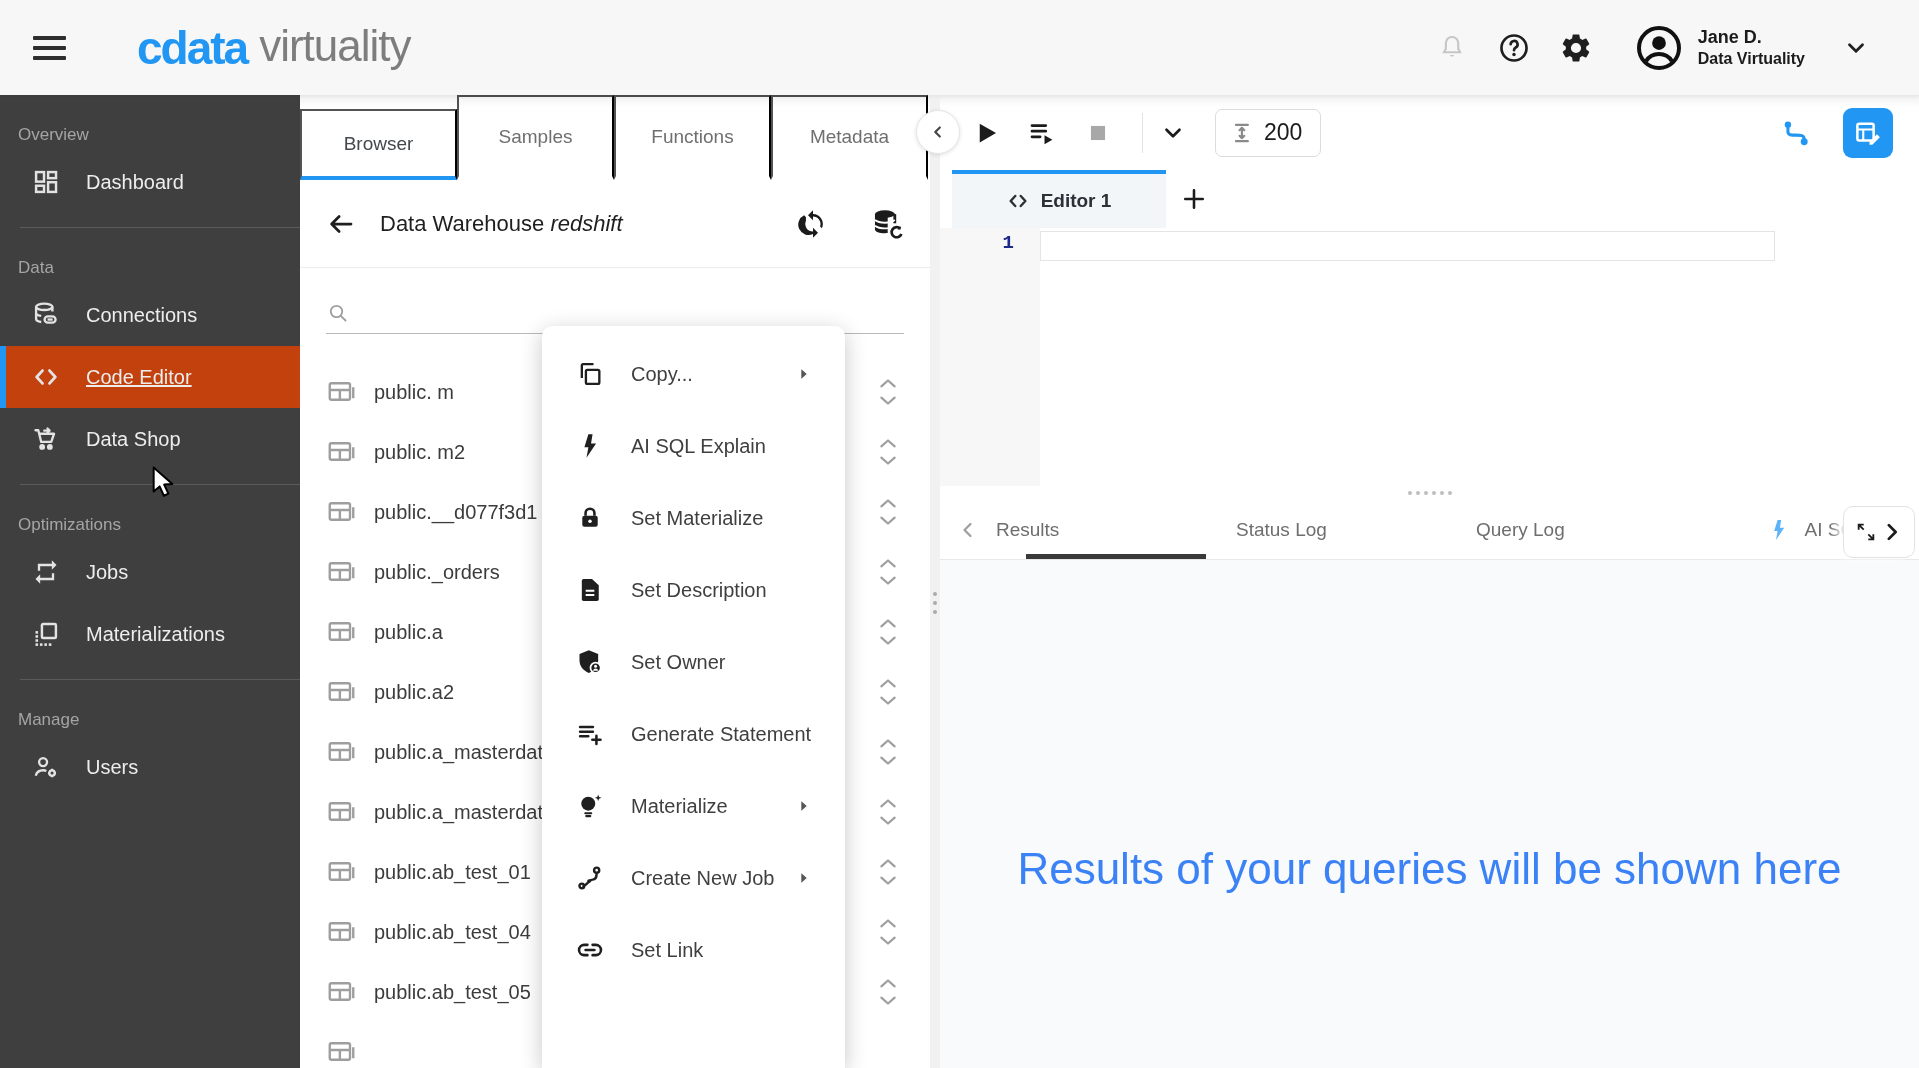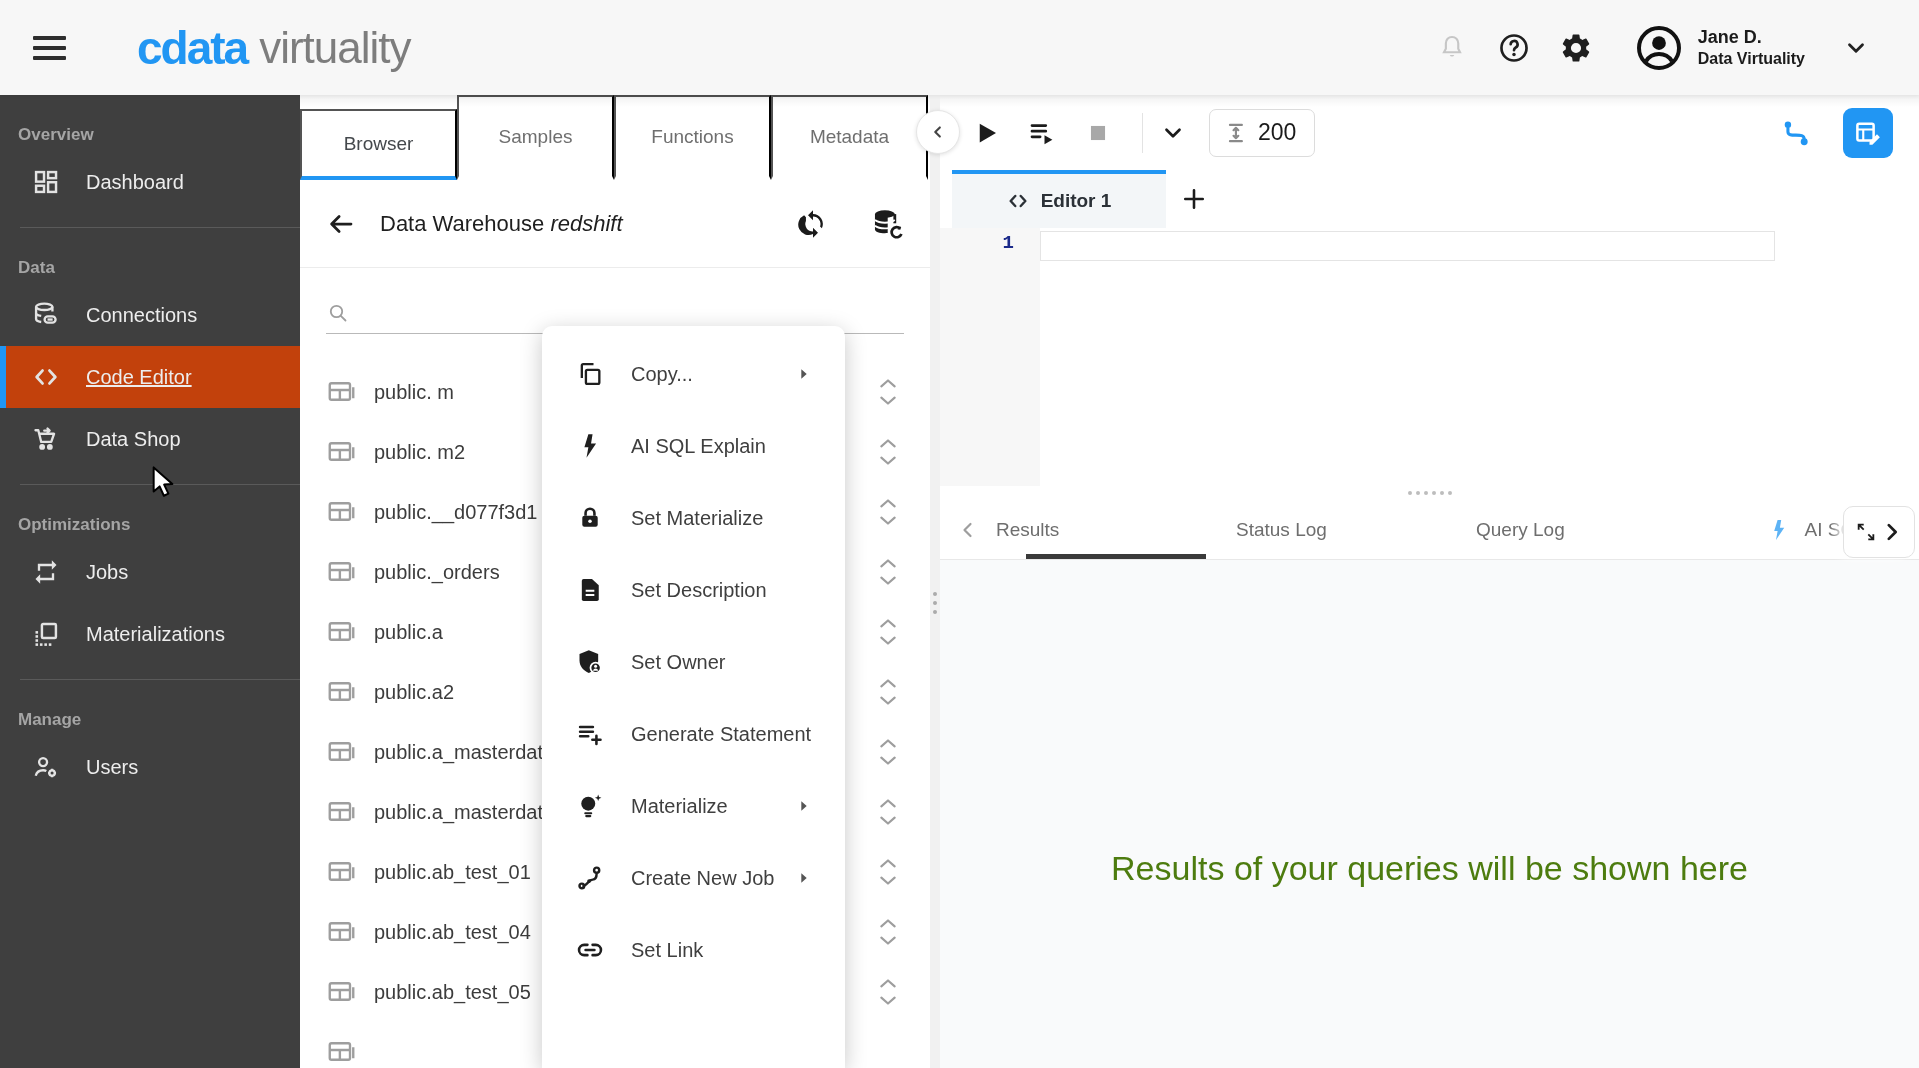--- a/index.html
+++ b/index.html
@@ -7,37 +7,37 @@
     font-family:"Liberation Sans","DejaVu Sans",sans-serif; background:#fff; }
   #app { position:relative; width:1919px; height:1068px; overflow:hidden; }
 
   
   .header { position:absolute; left:0; top:0; width:1919px; height:95px;
     background:#f7f7f7; display:flex; align-items:center; z-index:30;
     box-shadow:0 1px 4px rgba(0,0,0,.07); }
   .hamburger { margin-left:33px; width:38px; height:34px; display:flex; flex-direction:column;
     justify-content:center; gap:6px; cursor:pointer; background:none; border:none; }
   .hamburger span { display:block; width:33px; height:4px; background:#2e2e2e; border-radius:1px; }
-  .logo { margin-left:66px; display:flex; align-items:center; gap:12px; }
+  .logo { margin-left:66px; display:flex; align-items:flex-start; gap:12px; }
   .logo .lp { font-size:46px; font-weight:800; color:#2196f3; letter-spacing:-2px; }
   .logo .ls { font-size:44px; font-weight:400; color:#7d7d7d; letter-spacing:-1px; }
   .header-right { margin-left:auto; margin-right:50px; display:flex; align-items:center; }
   .hbtn { background:none; border:none; cursor:pointer; display:flex; align-items:center;
     justify-content:center; width:44px; height:44px; }
   .hbtn + .hbtn { margin-left:18px; }
   .user-chip { display:flex; align-items:center; margin-left:36px; cursor:pointer; }
   .user-names { margin-left:14px; line-height:1.25; }
   .user-name { font-size:18px; font-weight:700; color:#1b1b1b; }
   .user-org { font-size:16px; font-weight:600; color:#1b1b1b; }
   .user-caret { margin-left:38px; display:flex; }
 
   
   .sidebar { position:absolute; left:0; top:95px; width:300px; height:973px;
     background:#3f3f3f; color:#ededed; z-index:10; }
-  .side-label { margin:30px 0 6px 18px; font-size:17px; font-weight:700; color:#a5a5a5; }
+  .side-label { margin:30px 0 6px 18px; font-size:17px; font-weight:400; color:#a5a5a5; }
   .side-item { position:relative; height:62px; display:flex; align-items:center;
     padding-left:32px; gap:26px; cursor:pointer; font-size:20px; color:#ededed; }
   .side-item .ic { color:#e3e3e3; }
   .side-item.active { background:#c2410c;text-decoration:underline; }
   .side-item.active::before { content:""; position:absolute; left:0; top:0; bottom:0;
     width:6px; background:#2196f3; }
   .side-div { border-top:1px solid #5a5a5a; margin:14px 0 0 20px; }
 
   
   .browser-panel { position:absolute; left:300px; top:95px; width:630px; height:973px;
@@ -84,21 +84,21 @@
   
   .right-panel { position:absolute; left:940px; top:95px; width:979px; height:973px; background:#fff; }
   .toolbar { position:relative; height:75px; display:flex; align-items:center; padding-left:26px; }
   .collapse-circle { position:absolute; left:-24px; top:15px; width:44px; height:44px;
     border-radius:50%; background:#fff; border:1px solid #e6e6e6; box-shadow:0 1px 4px rgba(0,0,0,.12);
     display:flex; align-items:center; justify-content:center; cursor:pointer; z-index:8; color:#454545; }
   .tbtn { background:none; border:none; cursor:pointer; width:40px; height:40px;
     display:flex; align-items:center; justify-content:center; }
   .tbtn + .tbtn { margin-left:16px; }
   .t-div { width:1px; height:40px; background:#e3e3e3; margin:0 10px 0 24px; }
-  .row-limit { margin-left:16px; height:48px; min-width:106px; border:1px solid #dcdcdc;
+  .row-limit { margin-left:22px; height:48px; min-width:106px; border:1px solid #dcdcdc;
     border-radius:7px; display:flex; align-items:center; padding:0 14px; gap:8px;
     background:#fff; cursor:pointer; }
   .row-limit .val { font-size:23px; color:#1b1b1b; }
   .toolbar-right { margin-left:auto; display:flex; align-items:center; gap:26px; padding-right:26px; }
   .blue-btn { width:50px; height:50px; border:none; border-radius:9px; background:#2196f3;
     display:flex; align-items:center; justify-content:center; cursor:pointer; position:relative; }
 
   .editor-tabs { height:58px; display:flex; align-items:stretch; }
   .ed-tab { margin-left:12px; width:214px; background:#f3f6f8; border-top:4px solid #2196f3;
     display:flex; align-items:center; justify-content:center; gap:12px; cursor:pointer;
@@ -128,21 +128,21 @@
     transform:translateX(-50%); width:180px; height:5px; background:#3a3a3a; }
   .ai-tab { margin-left:auto; display:flex; align-items:center; gap:14px; padding-right:36px;
     font-size:19px; color:#6e6e6e; cursor:pointer; background:none; border:none; white-space:nowrap;
     overflow:hidden; max-width:215px; }
   .expand-ctl { position:absolute; right:4px; top:6px; width:72px; height:52px; background:#fff;
     border:1px solid #e2e2e2; border-radius:10px; display:flex; align-items:center;
     justify-content:center; gap:4px; cursor:pointer; z-index:9; box-shadow:-6px 0 10px rgba(255,255,255,.9); }
 
   .results-body { height:527px; background:#f9fafb; display:flex; align-items:center;
     justify-content:center; padding-top:90px; }
-  .results-placeholder { font-size:34px; color:#4d7c0f; }
+  .results-placeholder { font-size:44px; color:#3b82f6; }
 
   
   .cursor { position:absolute; left:150px; top:466px; z-index:60; pointer-events:none; }
 
   .ic { display:inline-flex; }
 </style>
 </head>
 <body>
 
 <div id="app">

